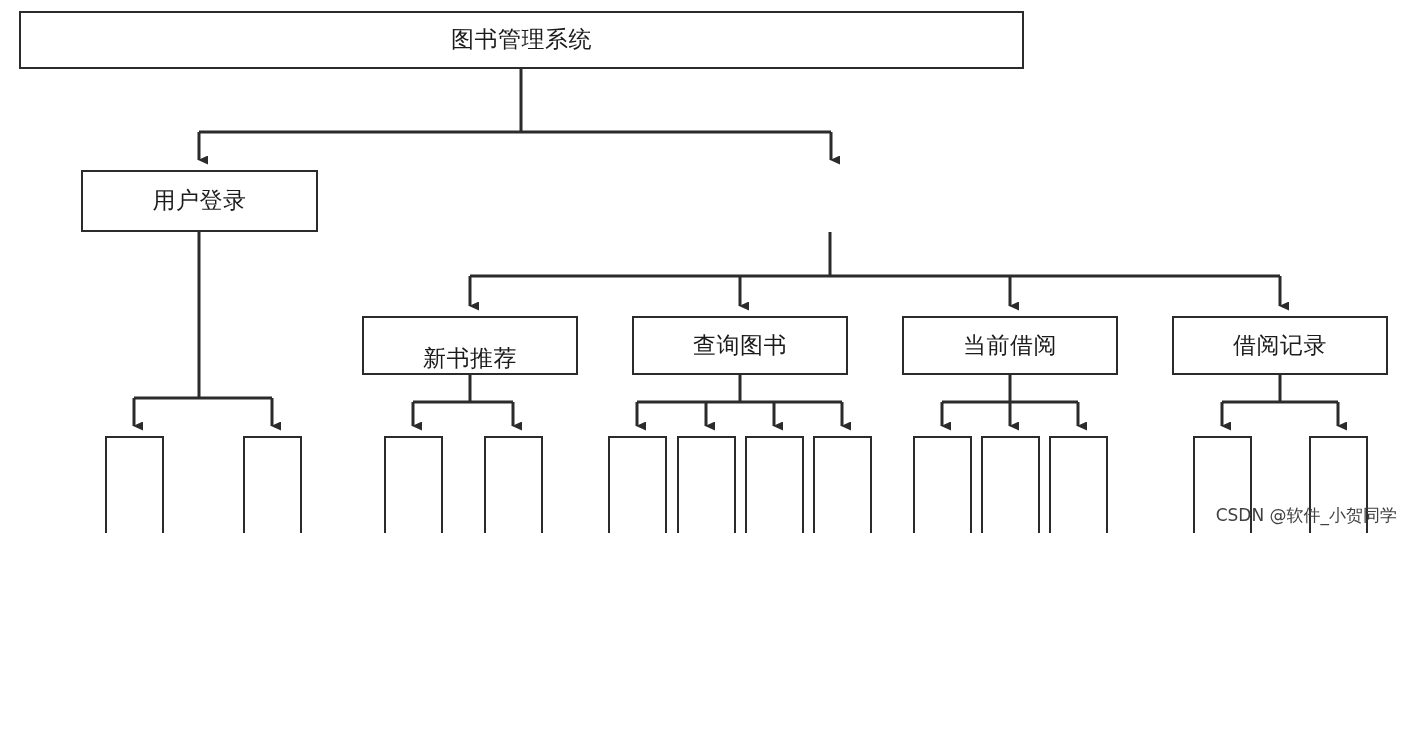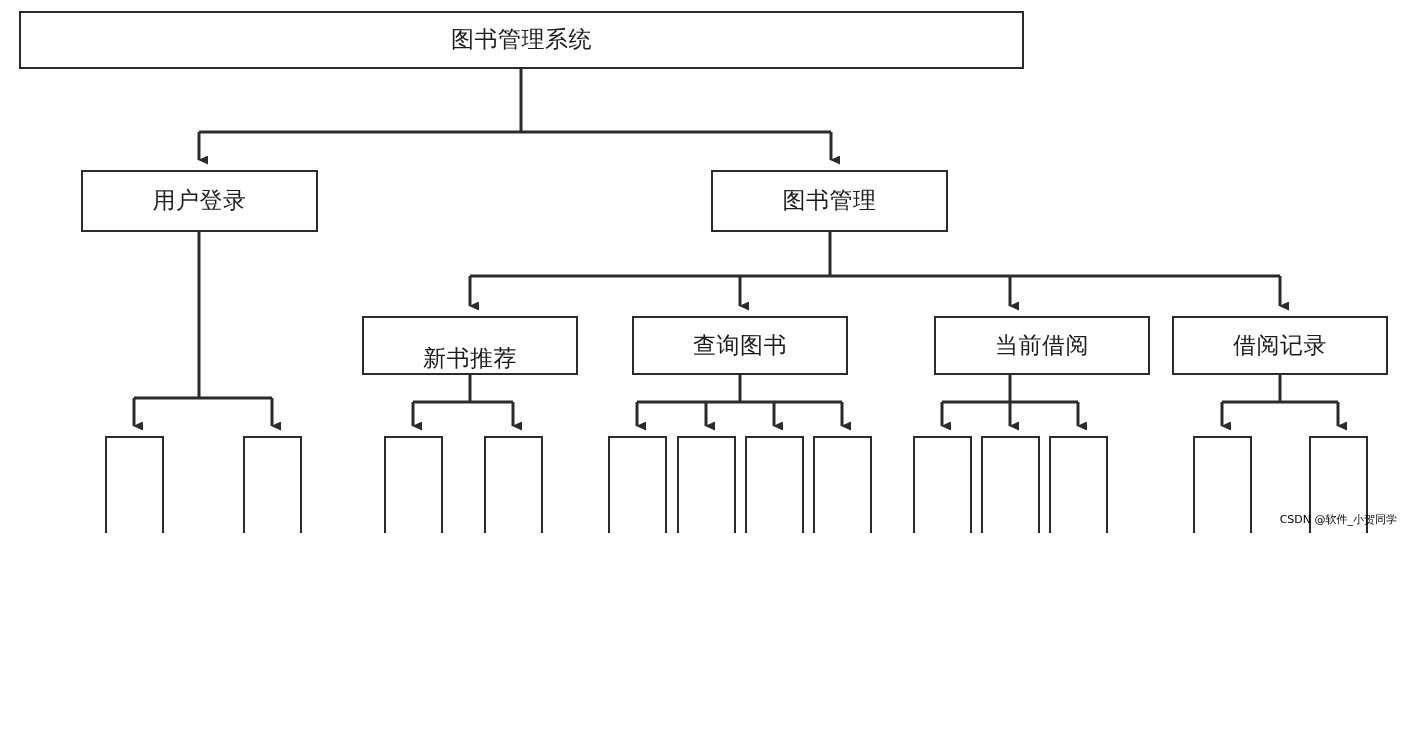--- a/index.html
+++ b/index.html
@@ -47,22 +47,22 @@
     color: #1b1b1b;
     writing-mode: vertical-rl;
     text-orientation: upright;
     letter-spacing: 2px;
     white-space: nowrap;
   }
   .watermark {
     position: absolute;
     right: 8px;
     bottom: 6px;
-    font-size: 11px;
-    color: #000000;
+    font-size: 17px;
+    color: #404040;
     white-space: nowrap;
     pointer-events: none;
   }
 </style>
 </head>
 <body>
 
 <div id="diagram-root">
 
   <svg id="diagram-canvas" viewBox="0 0 1405 747" xmlns="http://www.w3.org/2000/svg">
@@ -133,31 +133,28 @@
     </g>
   </svg>
 
   <div class="node-box" style="left:19px; top:11px; width:1005px; height:58px;">
     <span class="node-label-h">图书管理系统</span>
   </div>
 
   <div class="node-box" style="left:81px; top:170px; width:237px; height:62px;">
     <span class="node-label-h">用户登录</span>
   </div>
-  <div class="node-box" style="left:711px; top:170px; width:237px; height:62px;">
-    <span class="node-label-h">图书管理</span>
-  </div>
 
   <div class="node-box" style="left:362px; top:316px; width:216px; height:59px;align-items:flex-end;">
     <span class="node-label-h">新书推荐</span>
   </div>
   <div class="node-box" style="left:632px; top:316px; width:216px; height:59px;">
     <span class="node-label-h">查询图书</span>
   </div>
-  <div class="node-box" style="left:902px; top:316px; width:216px; height:59px;margin-left:32px;">
+  <div class="node-box" style="left:902px; top:316px; width:216px; height:59px;">
     <span class="node-label-h">当前借阅</span>
   </div>
   <div class="node-box" style="left:1172px; top:316px; width:216px; height:59px;">
     <span class="node-label-h">借阅记录</span>
   </div>
 
   <div class="node-box" style="left:105px; top:436px; width:59px; height:298px;">
     <span class="node-label-v">用户登录</span>
   </div>
   <div class="node-box" style="left:243px; top:436px; width:59px; height:298px;">

